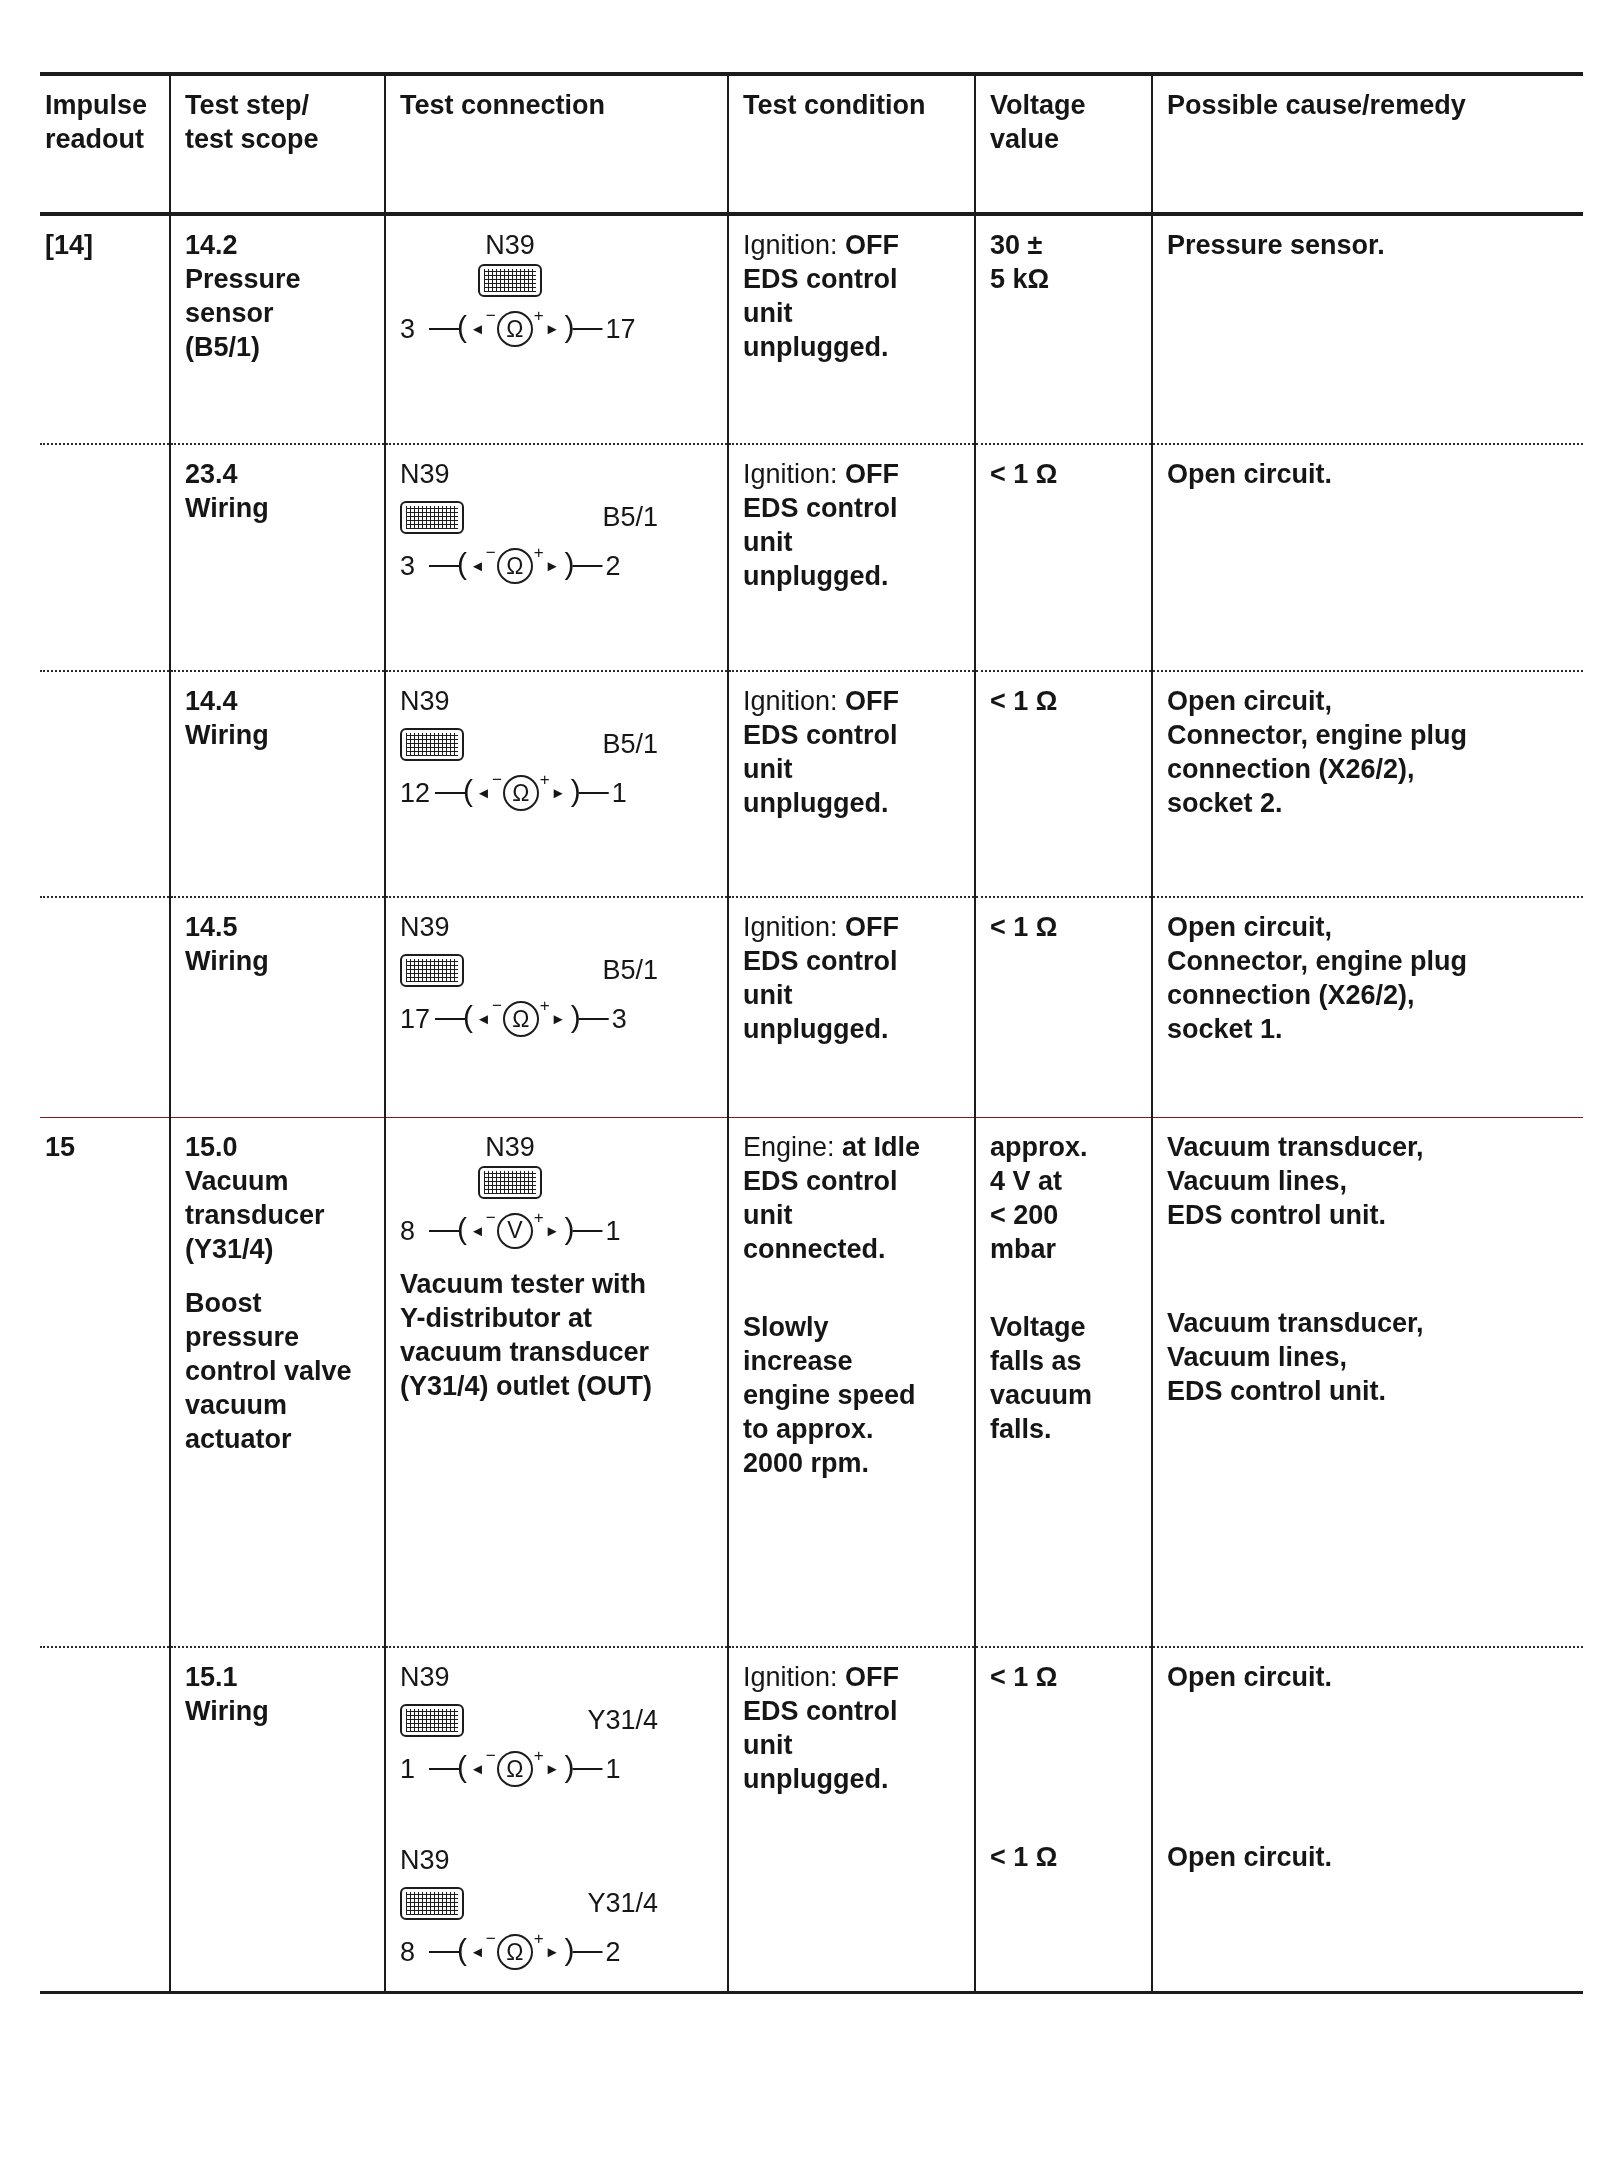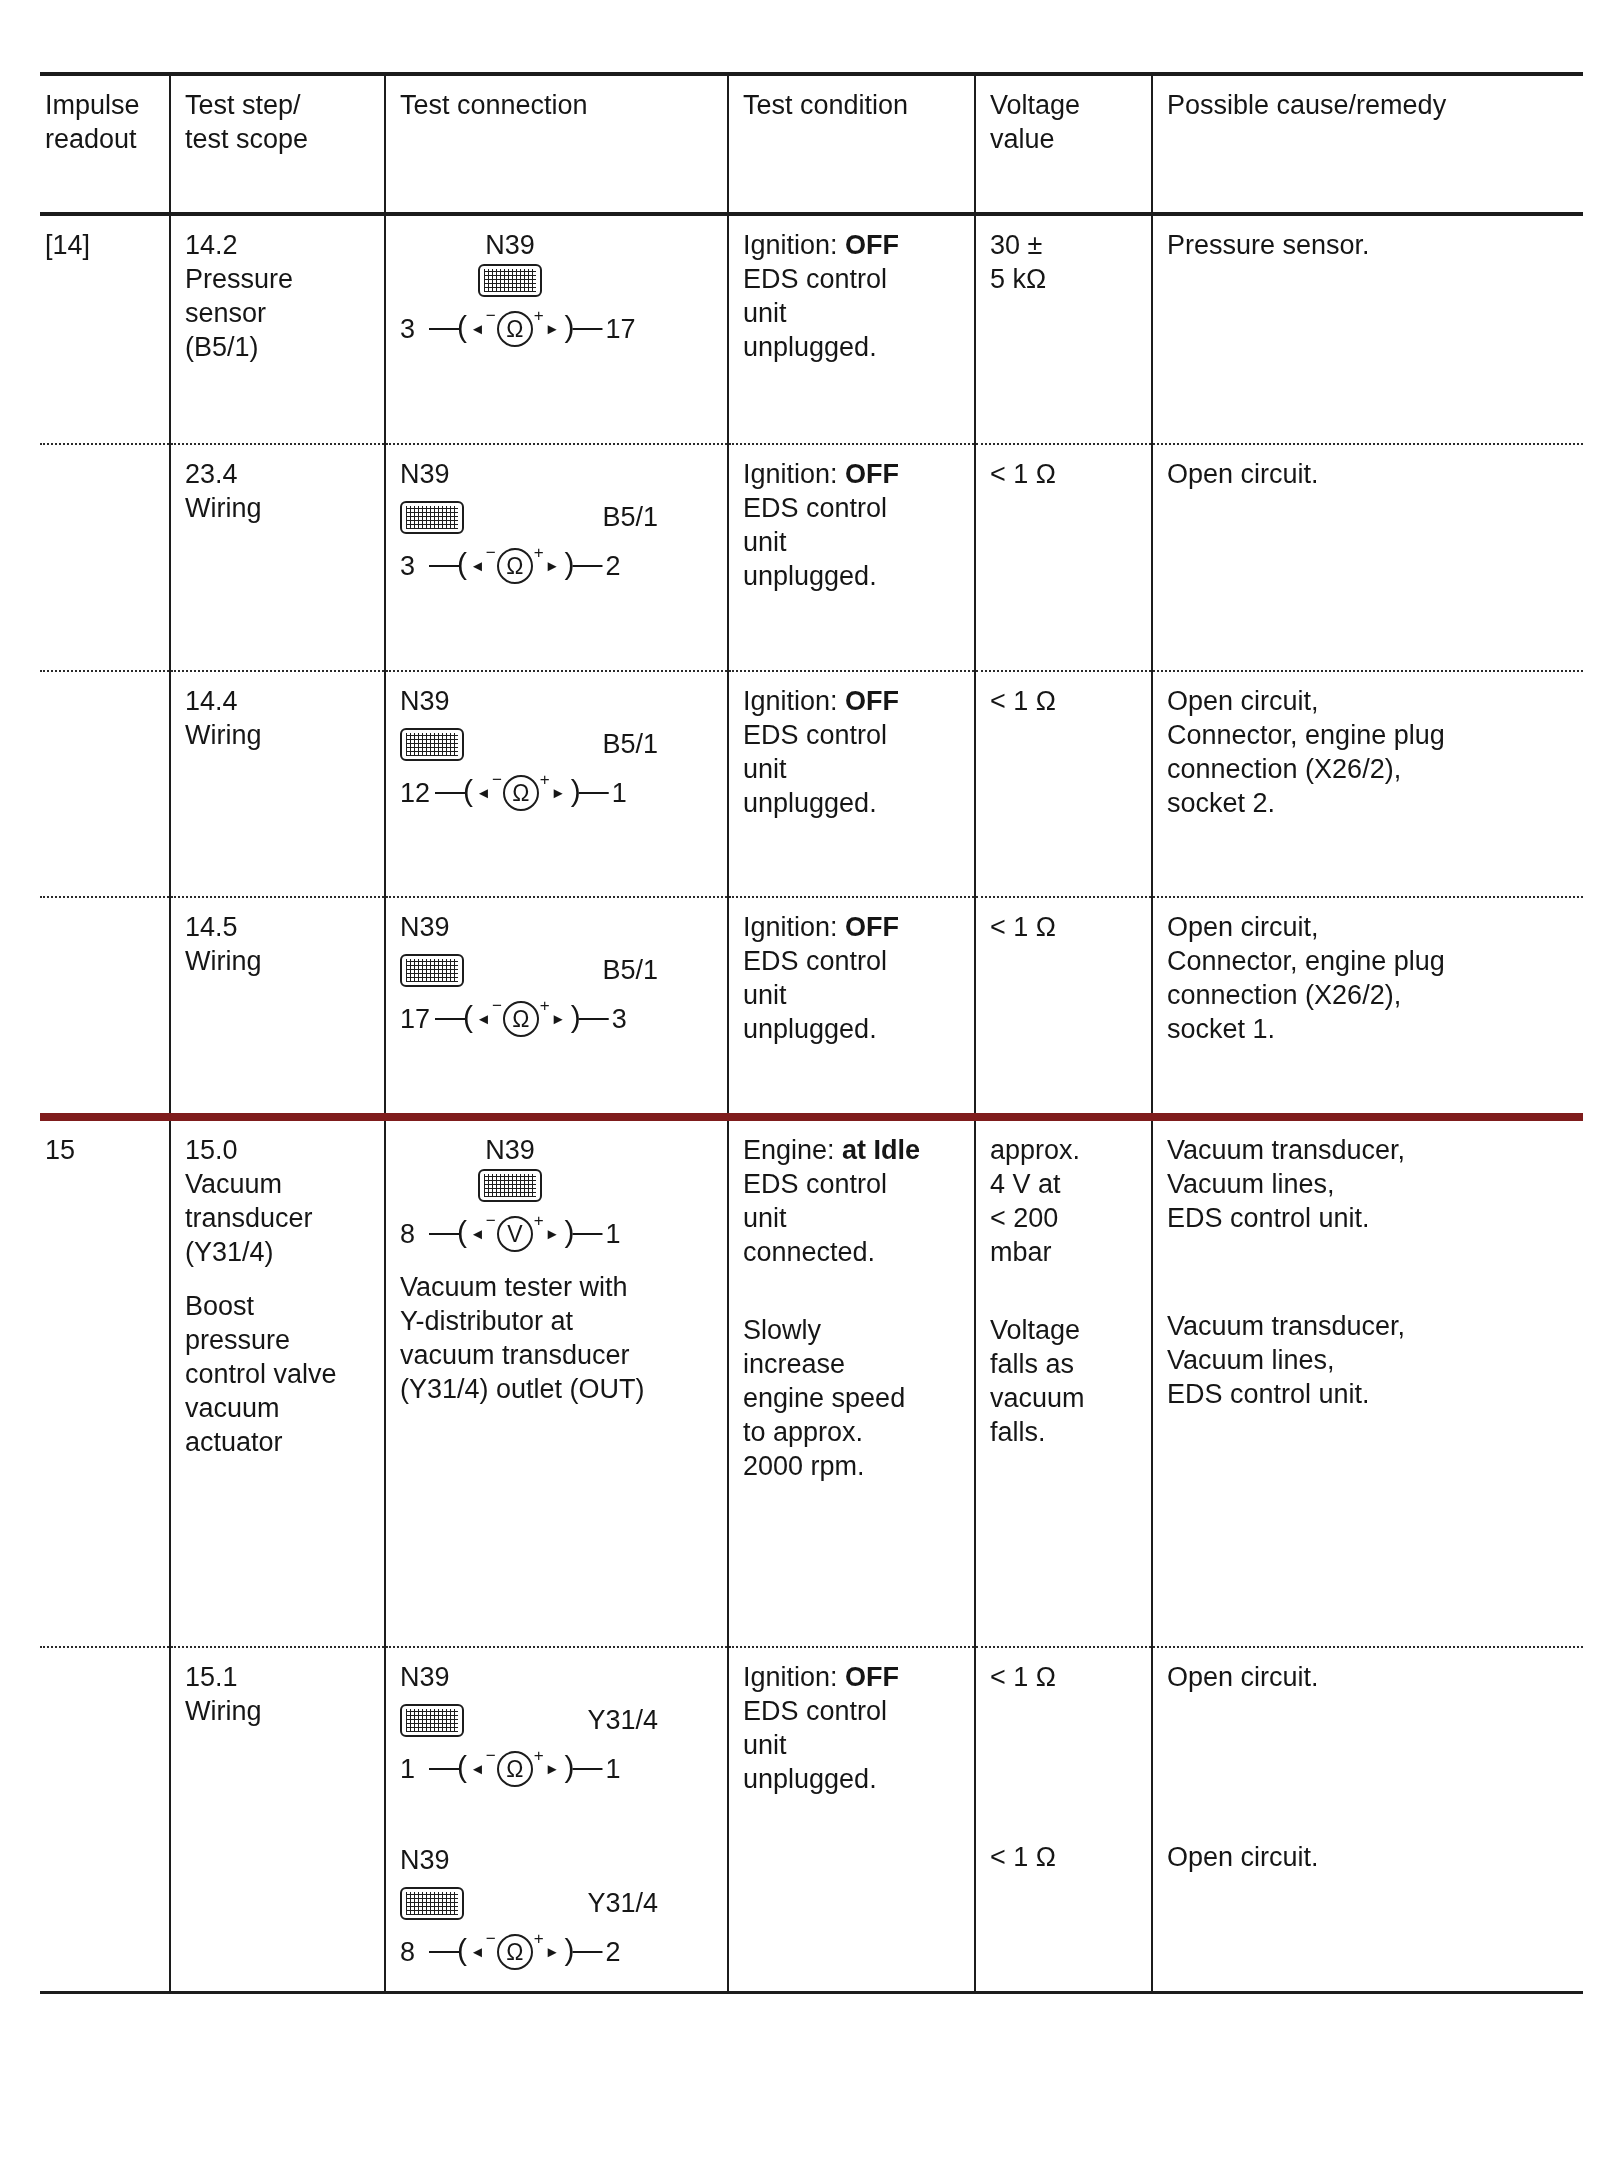--- a/index.html
+++ b/index.html
@@ -32,30 +32,30 @@
   th, td {
     vertical-align: top;
     text-align: left;
     font-weight: normal;
     padding: 12px 8px 12px 14px;
   }
   th:first-child, td:first-child { padding-left: 5px; padding-right: 4px; }
   th + th, td + td { border-left: 2px solid #1c1c1c; }
   thead tr { border-bottom: 4px solid #1c1c1c; height: 140px; }
   tr.dotted { border-top: 2px dotted #2a2a2a; }
-  tr.solid  { border-top: 8px solid #7f1d1d; }
+  tr.solid  { border-top: 1px solid #7f1d1d; }
 
   tr.h-r1 { height: 230px; }
   tr.h-r2 { height: 227px; }
   tr.h-r3 { height: 226px; }
   tr.h-r4 { height: 220px; }
   tr.h-r5 { height: 530px; }
   tr.h-r6 { height: 345px; }
 
-  .preline { white-space: pre-line; }
+  .preline { white-space: pre-line; font-weight: bold; }
   b.boldval { font-weight: bold; }
 
   
   .diagram { margin-bottom: 4px; }
   .diag-head.centered {
     display: flex; flex-direction: column; align-items: center;
     width: max-content; margin-left: 78px;
   }
   .diag-head.split .icon-row {
     display: flex; justify-content: space-between; align-items: flex-end;

